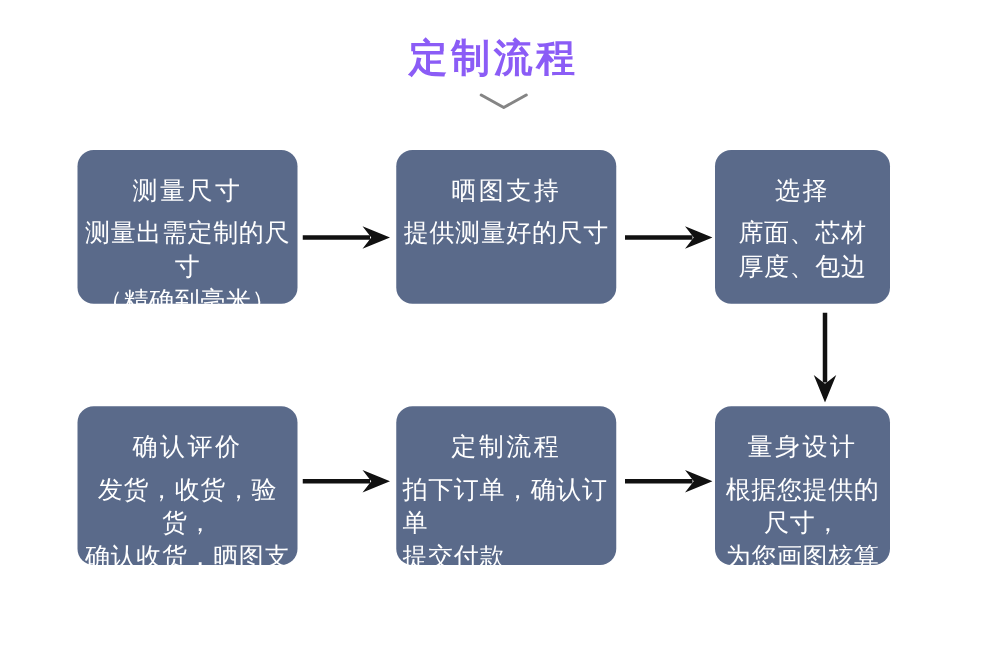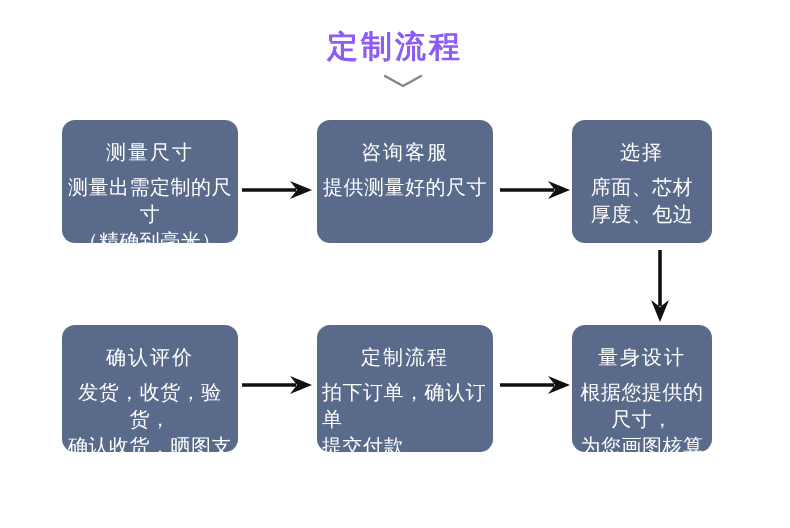--- a/index.html
+++ b/index.html
@@ -70,21 +70,21 @@
     <polyline points="2,2 20,12 38,2" fill="none" stroke="#858585" stroke-width="2.4" stroke-linecap="round" stroke-linejoin="round"></polyline>
   </svg>
 
   <div class="box row1 col1">
     <div class="box-title">测量尺寸</div>
     <div class="box-line">测量出需定制的尺寸</div>
     <div class="box-line">（精确到毫米）</div>
   </div>
 
   <div class="box row1 col2">
-    <div class="box-title">咨询客服</div>
+    <div class="box-title">晒图支持</div>
     <div class="box-line">提供测量好的尺寸</div>
   </div>
 
   <div class="box row1 col3">
     <div class="box-title">选择</div>
     <div class="box-line">席面、芯材</div>
     <div class="box-line">厚度、包边</div>
   </div>
 
   <div class="box row2 col1">

